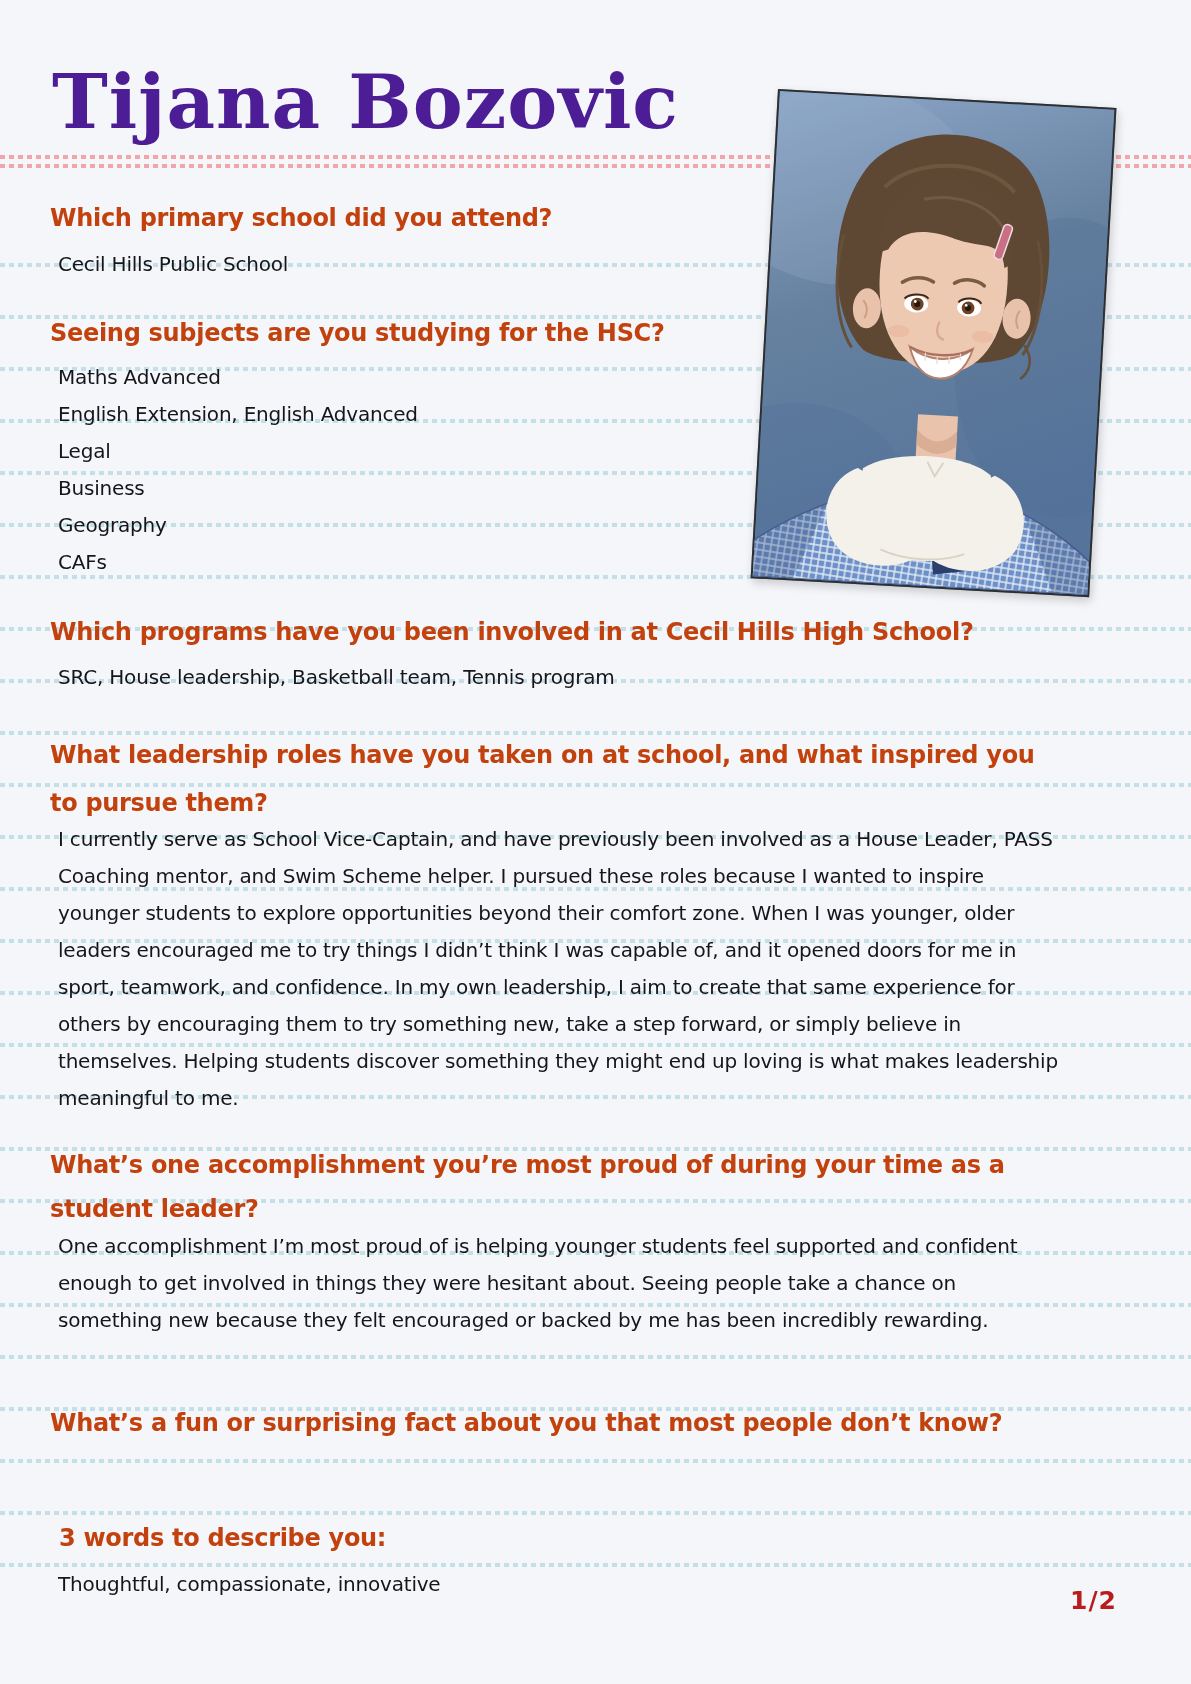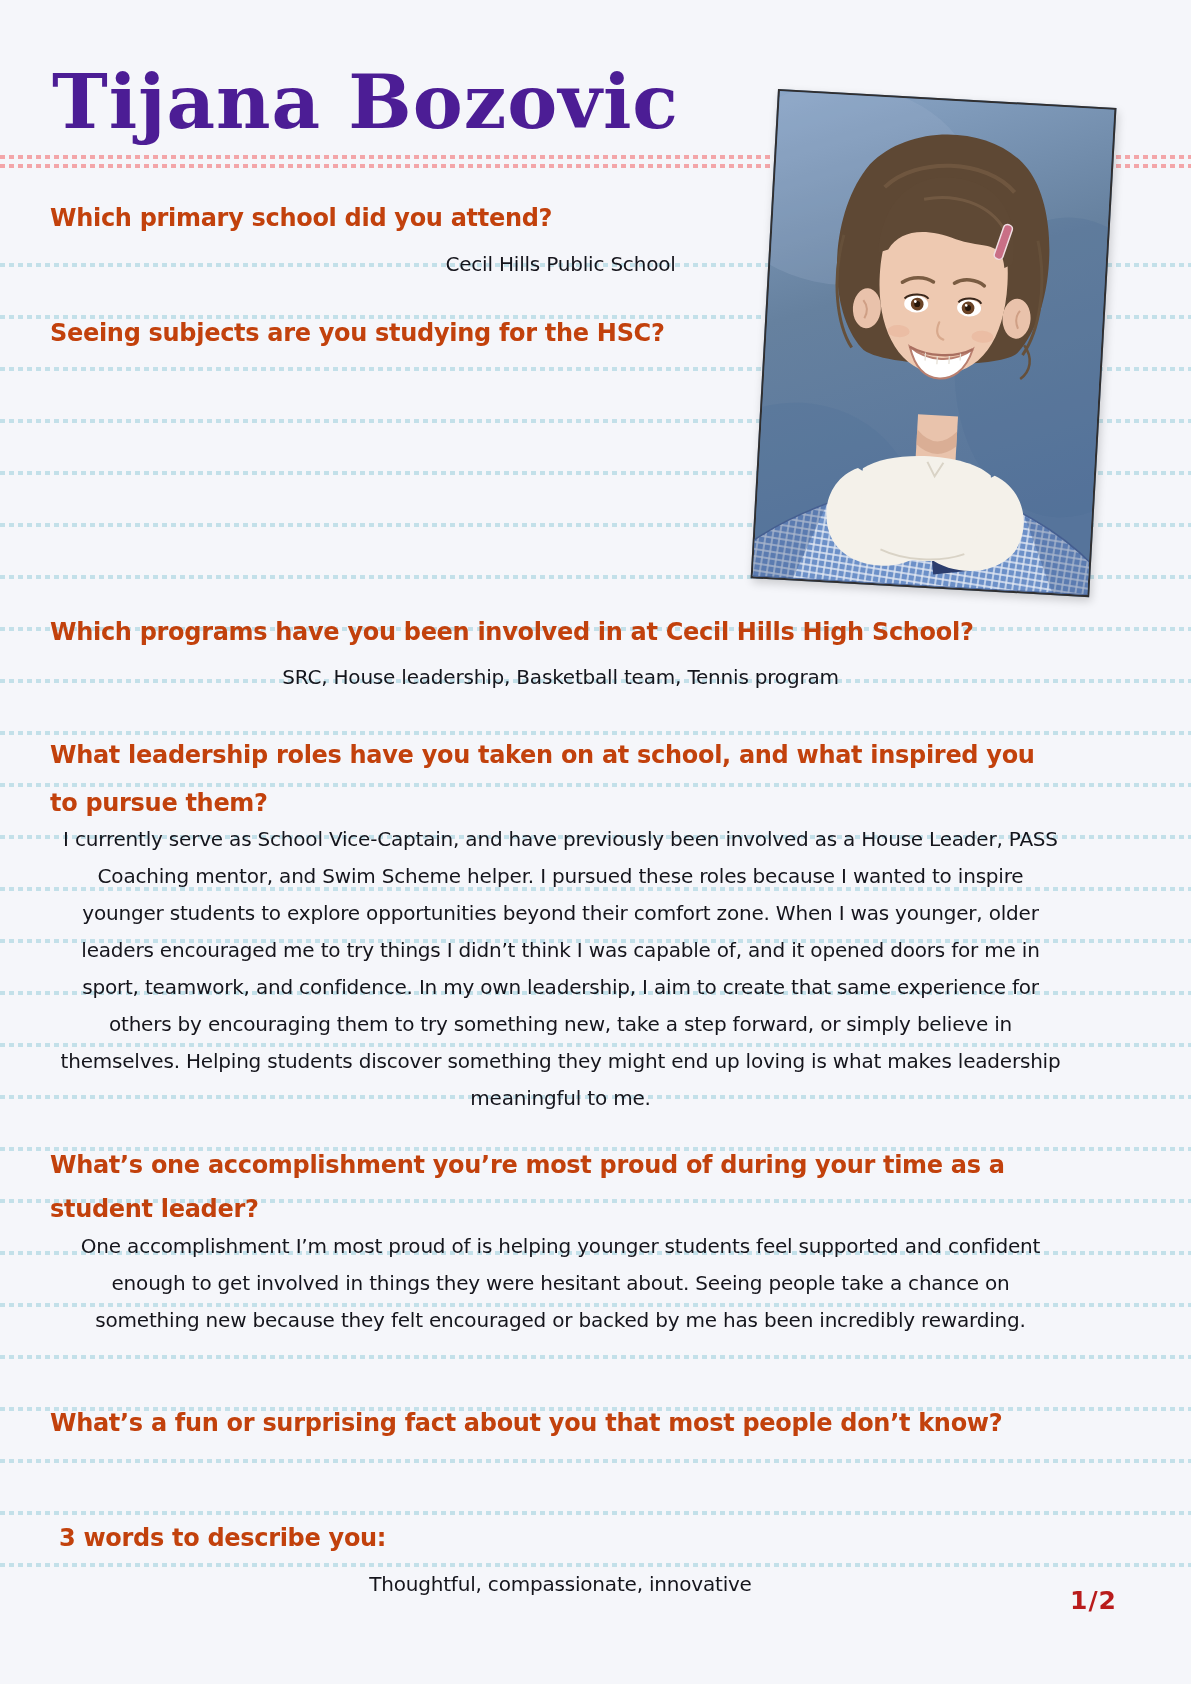--- a/index.html
+++ b/index.html
@@ -22,21 +22,21 @@
   }
   
   .q{
     position:absolute; left:50px; width:1020px; z-index:2;
     font-weight:700; font-size:24px; line-height:31px;
     letter-spacing:-0.3px; color:#c2410c;
   }
   
   .a{
     position:absolute; left:58px; width:1005px; z-index:2;
-    font-size:20px; line-height:37px; letter-spacing:-0.2px; color:#15151c;text-align:center;
+    font-size:20px; line-height:37px; letter-spacing:-0.2px; color:#15151c;
   }
   #q0{top:203px}  #a0{top:246px}
   #q1{top:318px}  #a1{top:359px}
   #q2{top:617px}  #a2{top:659px}
   #q3{top:731px;line-height:48px}  #a3{top:821px}
   #q4{top:1143px;line-height:44px} #a4{top:1228px}
   #q5{top:1408px} #a5{top:1452px}
   #q6{top:1523px;padding-left:9px} #a6{top:1566px}
   .page-num{
     position:absolute; right:74px; top:1586px; z-index:2;
@@ -87,20 +87,28 @@
       <div class="rule" style="top: 1511px; --c: #c3e0e9;"></div>
       <div class="rule" style="top: 1563px; --c: #c3e0e9;"></div>
     </div>
 
   <h1 class="title">Tijana Bozovic</h1>
 
   <div class="q" id="q0">Which primary school did you attend?</div>
   <div class="a" id="a0">Cecil Hills Public School</div>
 
   <div class="q" id="q1">Seeing subjects are you studying for the HSC?</div>
+  <div class="a" id="a1">
+    <div>Maths Advanced</div>
+    <div>English Extension, English Advanced</div>
+    <div>Legal</div>
+    <div>Business</div>
+    <div>Geography</div>
+    <div>CAFs</div>
+  </div>
 
   <div class="q" id="q2">Which programs have you been involved in at Cecil Hills High School?</div>
   <div class="a" id="a2">SRC, House leadership, Basketball team, Tennis program</div>
 
   <div class="q" id="q3">What leadership roles have you taken on at school, and what inspired you to pursue them?</div>
   <div class="a" id="a3">I currently serve as School Vice-Captain, and have previously been involved as a House Leader, PASS Coaching mentor, and Swim Scheme helper. I pursued these roles because I wanted to inspire younger students to explore opportunities beyond their comfort zone. When I was younger, older leaders encouraged me to try things I didn’t think I was capable of, and it opened doors for me in sport, teamwork, and confidence. In my own leadership, I aim to create that same experience for others by encouraging them to try something new, take a step forward, or simply believe in themselves. Helping students discover something they might end up loving is what makes leadership meaningful to me.</div>
 
   <div class="q" id="q4">What’s one accomplishment you’re most proud of during your time as a student leader?</div>
   <div class="a" id="a4">One accomplishment I’m most proud of is helping younger students feel supported and confident enough to get involved in things they were hesitant about. Seeing people take a chance on something new because they felt encouraged or backed by me has been incredibly rewarding.</div>
 

